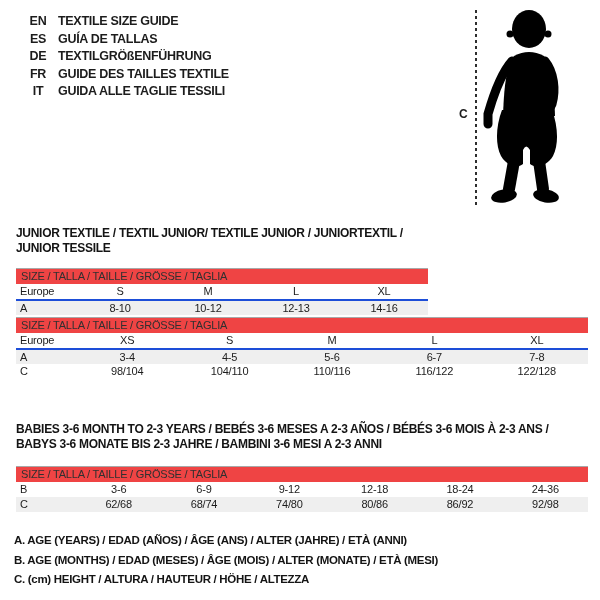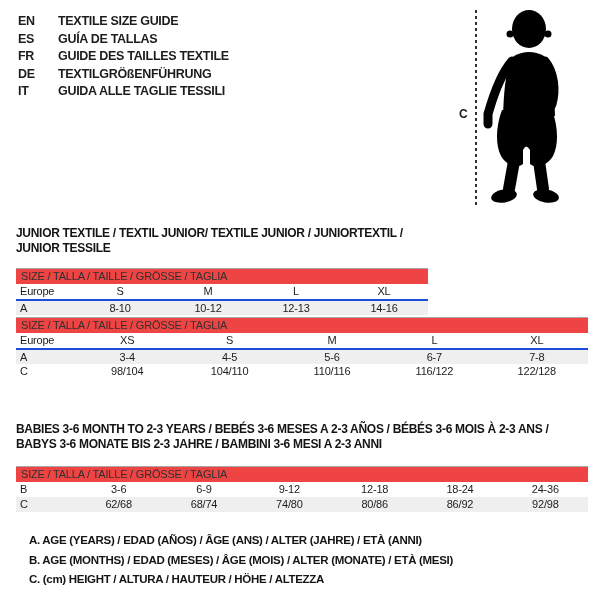--- a/index.html
+++ b/index.html
@@ -8,21 +8,21 @@
     width: 600px; height: 600px;
     background: #ffffff;
     font-family: "Liberation Sans", sans-serif;
     color: #1c1c1c;
     position: relative;
     overflow: hidden;
   }
 
   
   .lang-block { position: absolute; top: 13px; left: 18px; }
-  .lang-row { display: flex; font-weight: bold; font-size: 12.5px; line-height: 17.5px; letter-spacing: -0.3px; }
+  .lang-row { display: flex; font-weight: bold; font-size: 12.5px; line-height: 17.5px; letter-spacing: -0.3px; text-align: center; }
   .lang-code { width: 40px; flex: 0 0 40px; }
 
   
   .figure { position: absolute; top: 8px; left: 455px; width: 140px; height: 205px; }
   .dotted-line {
     position: absolute; left: 20px; top: 2px; width: 2px; height: 196px;
     background-image: repeating-linear-gradient(to bottom, #2e2e2e 0px, #2e2e2e 3px, transparent 3px, transparent 6px);
   }
   .height-label { position: absolute; left: 4px; top: 99px; font-weight: bold; font-size: 12px; }
   .baby-svg { position: absolute; left: 26px; top: 0; }
@@ -52,42 +52,42 @@
   td {
     height: 15px; padding: 0; text-align: center;
     font-size: 11px; color: #1c1c1c; letter-spacing: -0.2px;
     vertical-align: middle; white-space: nowrap;
   }
   tr.region-row td { height: 16px; border-bottom: 2px solid #1d4ed8; }
   td.rowlabel { text-align: left; padding-left: 4px; }
   tr.stripe td { background: #efefef; }
 
   
-  .notes { position: absolute; left: 29px; top: 531px; }
+  .notes { position: absolute; left: 14px; top: 531px; }
   .note-line { font-weight: bold; font-size: 11.5px; line-height: 19.5px; letter-spacing: -0.3px; color: #141414; }
 </style>
 </head>
 <body>
 
 <div class="lang-block">
   <div class="lang-row">
     <span class="lang-code">EN</span>
     <span class="lang-title">TEXTILE SIZE GUIDE</span>
   </div>
   <div class="lang-row">
     <span class="lang-code">ES</span>
     <span class="lang-title">GUÍA DE TALLAS</span>
   </div>
   <div class="lang-row">
+    <span class="lang-code">DE</span>
+    <span class="lang-title">TEXTILGRÖßENFÜHRUNG</span>
+  </div>
+  <div class="lang-row">
     <span class="lang-code">FR</span>
     <span class="lang-title">GUIDE DES TAILLES TEXTILE</span>
-  </div>
-  <div class="lang-row">
-    <span class="lang-code">DE</span>
-    <span class="lang-title">TEXTILGRÖßENFÜHRUNG</span>
   </div>
   <div class="lang-row">
     <span class="lang-code">IT</span>
     <span class="lang-title">GUIDA ALLE TAGLIE TESSILI</span>
   </div>
 </div>
 
 <div class="figure">
   <span class="height-label">C</span>
   <div class="dotted-line"></div>

